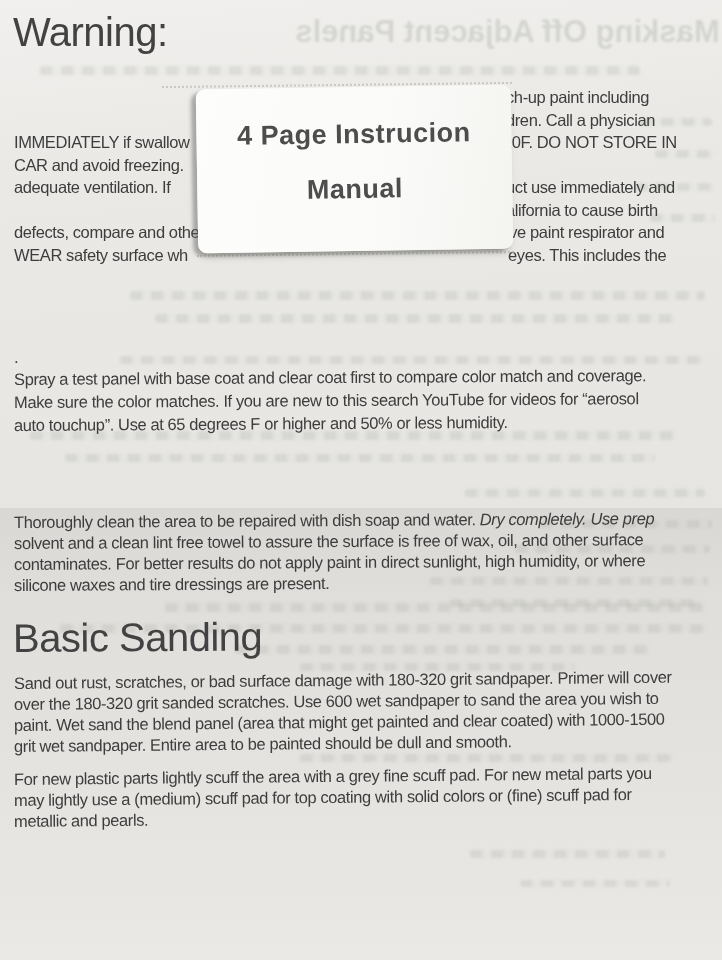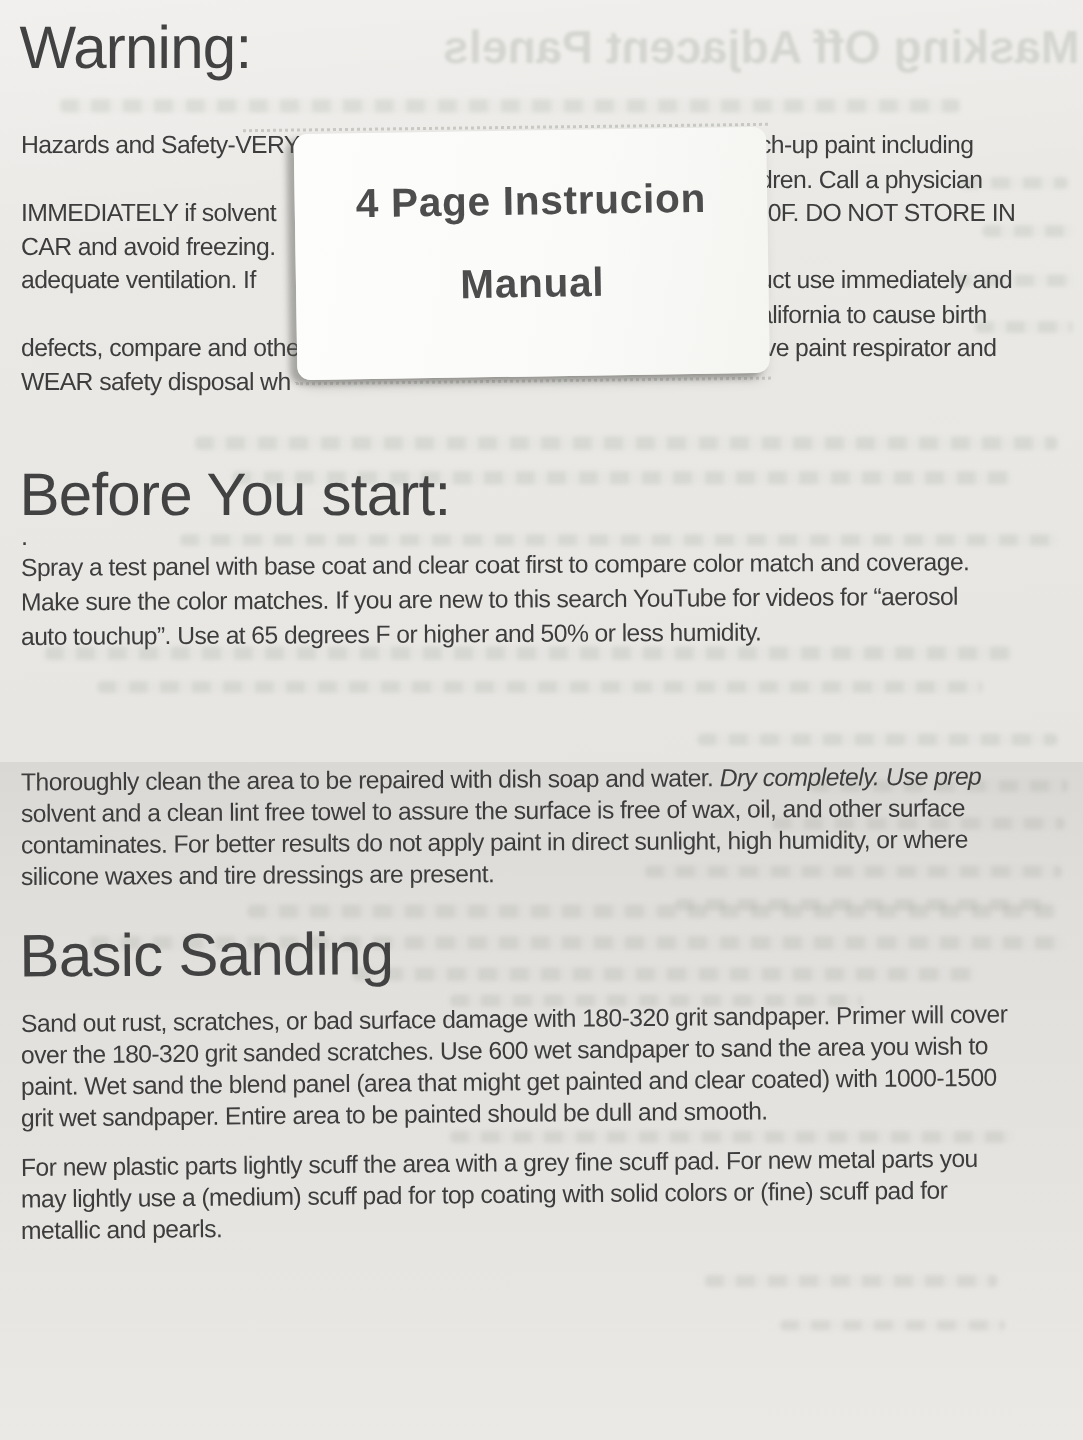--- a/index.html
+++ b/index.html
@@ -90,42 +90,41 @@
   <div class="ghost" style="left:165px;top:603px;width:540px;height:9px"></div>
   <div class="ghost" style="left:60px;top:624px;width:648px;height:9px"></div>
   <div class="ghost" style="left:235px;top:645px;width:415px;height:9px"></div>
   <div class="ghost" style="left:300px;top:663px;width:275px;height:8px"></div>
   <div class="ghost" style="left:300px;top:754px;width:375px;height:8px"></div>
   <div class="ghost" style="left:470px;top:850px;width:195px;height:8px"></div>
   <div class="ghost" style="left:520px;top:880px;width:150px;height:7px"></div>
 
   <div class="h1" style="left:13px;top:10px">Warning:</div>
 
-  <div class="bodyline" style="left:14px;top:88px">Hazards and Safety-VERY</div>
-  <div class="bodyline" style="left:14px;top:133px">IMMEDIATELY if solvent</div>
+  <div class="bodyline" style="left:14px;top:133px">IMMEDIATELY if swallow</div>
   <div class="bodyline" style="left:14px;top:156px">CAR and avoid freezing.</div>
   <div class="bodyline" style="left:14px;top:178px">adequate ventilation. If</div>
   <div class="bodyline" style="left:14px;top:223px">defects, compare and othe</div>
-  <div class="bodyline" style="left:14px;top:246px">WEAR safety disposal wh</div>
+  <div class="bodyline" style="left:14px;top:246px">WEAR safety surface wh</div>
 
   <div class="bodyline" style="left:506px;top:88px">ch-up paint including</div>
   <div class="bodyline" style="left:506px;top:111px">dren. Call a physician</div>
   <div class="bodyline" style="left:503px;top:133px">20F. DO NOT STORE IN</div>
   <div class="bodyline" style="left:506px;top:178px">uct use immediately and</div>
   <div class="bodyline" style="left:506px;top:201px">alifornia to cause birth</div>
   <div class="bodyline" style="left:506px;top:223px">ive paint respirator and</div>
+  <div class="bodyline" style="left:508px;top:246px">eyes. This includes the</div>
 
   <div class="perf" style="left:162px;top:84px;width:350px;transform:rotate(-.7deg)"></div>
   <div class="perf" style="left:197px;top:253px;width:317px;transform:rotate(-.7deg)"></div>
   <div class="sticker">
     <div class="l1">4 Page Instrucion</div>
     <div class="l2">Manual</div>
   </div>
 
-  <div class="h1" style="left:13px;top:308px">Before You start:</div>
   <div class="stray" style="left:14px;top:348px">.</div>
   <div class="bodyline tilt-sm" style="left:14px;top:370px">Spray a test panel with base coat and clear coat first to compare color match and coverage.</div>
   <div class="bodyline tilt-sm" style="left:14px;top:393px">Make sure the color matches.  If you are new to this search YouTube for videos for “aerosol</div>
   <div class="bodyline tilt-sm" style="left:14px;top:416px">auto touchup”.  Use at 65 degrees F or higher and 50% or less humidity.</div>
 
   <div class="bodyline tilt-sm" style="left:14px;top:513px"><span>Thoroughly clean the area to be repaired with dish soap and water.  </span><span class="it">Dry completely. Use prep</span></div>
   <div class="bodyline tilt-sm" style="left:14px;top:534px">solvent and a clean lint free towel to assure the surface is free of wax, oil, and other surface</div>
   <div class="bodyline tilt-sm" style="left:14px;top:555px">contaminates. For better results do not apply paint in direct sunlight, high humidity, or where</div>
   <div class="bodyline tilt-sm" style="left:14px;top:576px">silicone waxes and tire dressings are present.</div>
 

